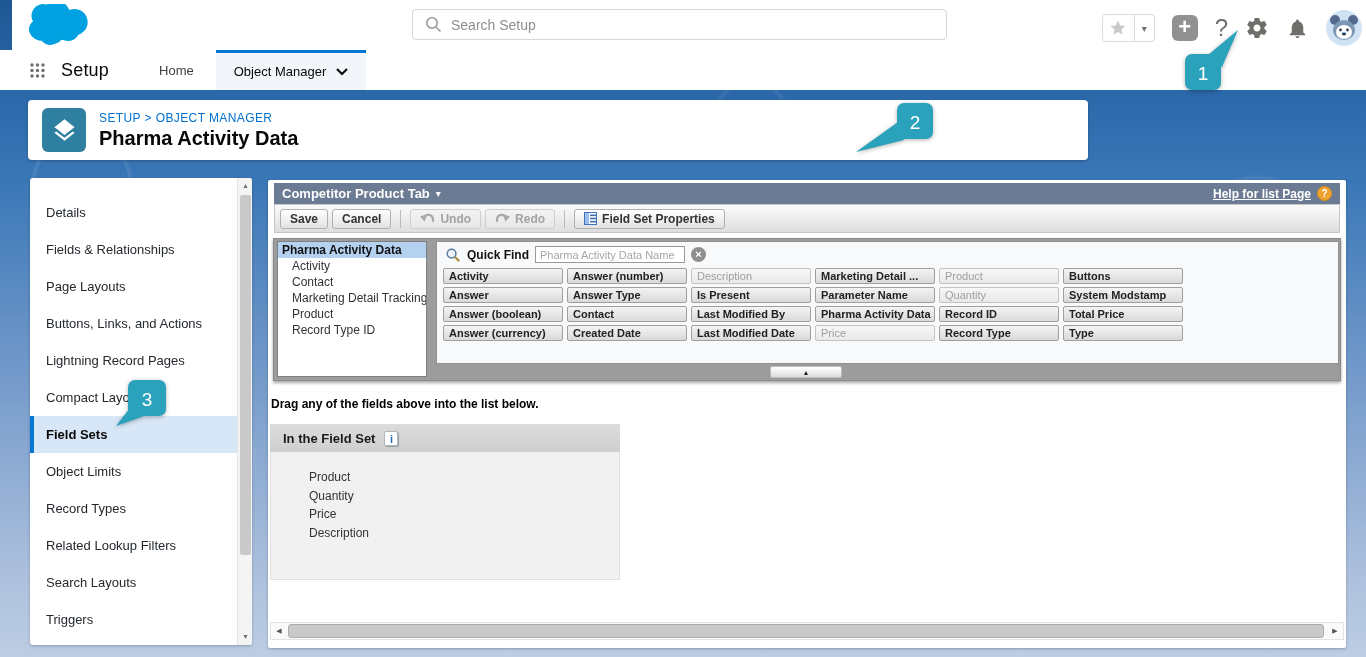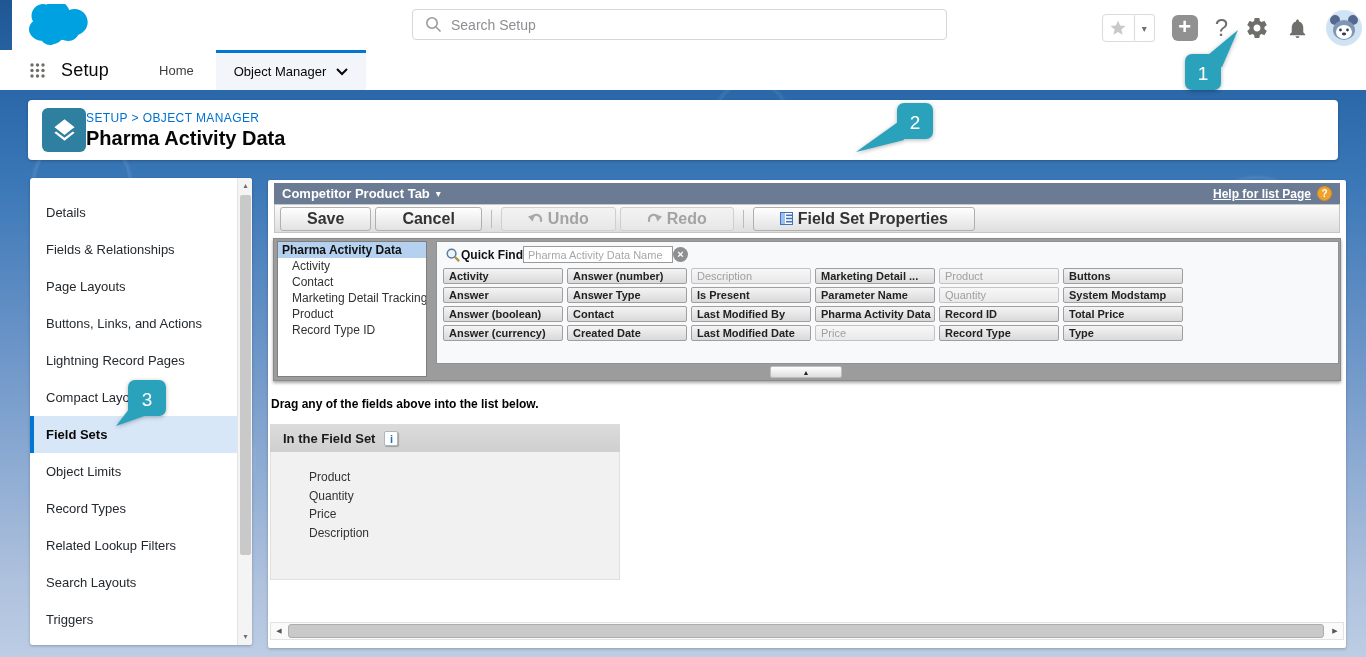--- a/index.html
+++ b/index.html
@@ -36,22 +36,22 @@
 
   
   .navbar { position:absolute; left:0; top:50px; width:1366px; height:40px; background:#fff; z-index:5; display:flex; align-items:stretch; }
   .waffle { align-self:center; margin-left:30px; }
   .app-label { align-self:center; margin-left:16px; font-size:18px; color:#080707; letter-spacing:.2px; }
   .tab { display:flex; align-items:center; font-size:13px; color:#3e3e3c; padding:0 22px; }
   .tab.home { margin-left:28px; }
   .tab.active { background:#f2f5fa; border-top:3px solid #0176d3; color:#080707; gap:10px; padding:0 18px; }
 
   
-  .banner-card { position:absolute; left:28px; top:100px; width:1310px; height:60px; background:#fff; border-radius:4px;
-    box-shadow:0 1px 3px rgba(0,0,0,.25); display:flex; align-items:center; padding-left:14px; }
+  .banner-card { position:absolute; left:28px; top:100px; width:1060px; height:60px; background:#fff; border-radius:4px;
+    box-shadow:0 1px 3px rgba(0,0,0,.25); display:flex; align-items:center; padding-left:14px; gap:13px; }
   .obj-icon { width:44px; height:44px; border-radius:6px; background:#2e7fa0; display:flex; align-items:center; justify-content:center; }
   .crumb-path { color:#0070d2; font-size:12px; letter-spacing:.4px; }
   .crumb-title { color:#080707; font-size:20px; font-weight:700; margin-top:2px; }
 
   
   .sidebar { position:absolute; left:30px; top:178px; width:222px; height:467px; background:#fff; border-radius:3px;
     box-shadow:0 1px 3px rgba(0,0,0,.25); overflow:hidden; }
   .side-list { padding-top:16px; }
   .side-item { height:37px; display:flex; align-items:center; padding-left:16px; font-size:13px; color:#24292e; cursor:pointer; }
   .side-item.selected { background:#d8e7f8; border-left:4px solid #0176d3; padding-left:12px; font-weight:700; color:#080707; }
@@ -65,33 +65,33 @@
     box-shadow:0 1px 3px rgba(0,0,0,.25); }
   .ed-header { position:absolute; left:6px; top:3px; width:1066px; height:21px; background:#6b7b93; color:#fff;
     display:flex; align-items:center; padding:0 8px; font-size:13px; font-weight:700; }
   .ed-header .caret { margin-left:6px; font-size:10px; }
   .ed-help { margin-left:auto; display:flex; align-items:center; gap:6px; }
   .ed-help a { color:#fff; font-size:12px; font-weight:700; text-decoration:underline; }
   .help-q { width:15px; height:15px; border-radius:50%; background:#f0a22e; border:1px solid #d98d1d; color:#fff;
     font-size:10px; font-weight:700; text-align:center; line-height:14px; }
   .ed-toolbar { position:absolute; left:6px; top:24px; width:1066px; height:29px;
     background:linear-gradient(#fbfbfb,#dedede); border:1px solid #c6c6c6; display:flex; align-items:center; padding-left:5px; gap:4px; }
-  .tbtn { padding:2px 26px; font-size:16px; font-weight:700; color:#333; background:linear-gradient(#fff,#e2e2e2);
+  .tbtn { padding:2px 9px; font-size:12px; font-weight:700; color:#333; background:linear-gradient(#fff,#e2e2e2);
     border:1px solid #b0b0b0; border-radius:3px; display:flex; align-items:center; gap:5px; cursor:pointer; }
   .tbtn.disabled { color:#a3a3a3; background:linear-gradient(#f3f3f3,#e7e7e7); border-color:#cfcfcf; cursor:default; }
   .tsep { width:1px; height:18px; background:#bbb; margin:0 5px; }
 
   .ed-body { position:absolute; left:5px; top:58px; width:1068px; height:143px; background:#9c9c9c;
     border:1px solid #8a8a8a; box-shadow:0 2px 3px rgba(0,0,0,.35); }
   .tree { position:absolute; left:3px; top:2px; width:150px; height:136px; background:#fff; border:1px solid #7f7f7f;
     font-size:12px; overflow:hidden; }
   .tree-root { height:16px; line-height:16px; background:#b5d1f0; font-weight:700; padding-left:4px; color:#111; white-space:nowrap; }
   .tree-child { line-height:16px; padding-left:14px; color:#333; white-space:nowrap; }
   .palette { position:absolute; left:162px; top:2px; width:903px; height:123px; background:#f7f9fb; border:1px solid #919191; }
-  .qf-row { display:flex; align-items:center; padding:4px 0 2px 8px; }
+  .qf-row { display:flex; align-items:center; gap:6px; padding:4px 0 2px 8px; }
   .qf-label { font-size:12px; font-weight:700; color:#111; }
   .qf-input { width:150px; height:17px; border:1px solid #9a9a9a; font-size:11px; padding:1px 4px; color:#444; outline:none;
     font-family:"Liberation Sans","DejaVu Sans",sans-serif; }
   .qf-input::placeholder { color:#a7a7a7; }
   .qf-clear { width:15px; height:15px; border-radius:50%; background:#8f8f8f; color:#fff; font-size:11px; font-weight:700;
     text-align:center; line-height:14px; cursor:pointer; }
   .pal-grid { display:grid; grid-template-columns:repeat(6,120px); gap:3px 4px; margin:3px 0 0 6px; }
   .fbtn { height:16px; line-height:14px; font-size:11px; font-weight:700; color:#222; padding:0 5px;
     background:linear-gradient(#f4f4f4,#d9d9d9); border:1px solid #9f9f9f; border-radius:2px;
     white-space:nowrap; overflow:hidden; cursor:grab; }

